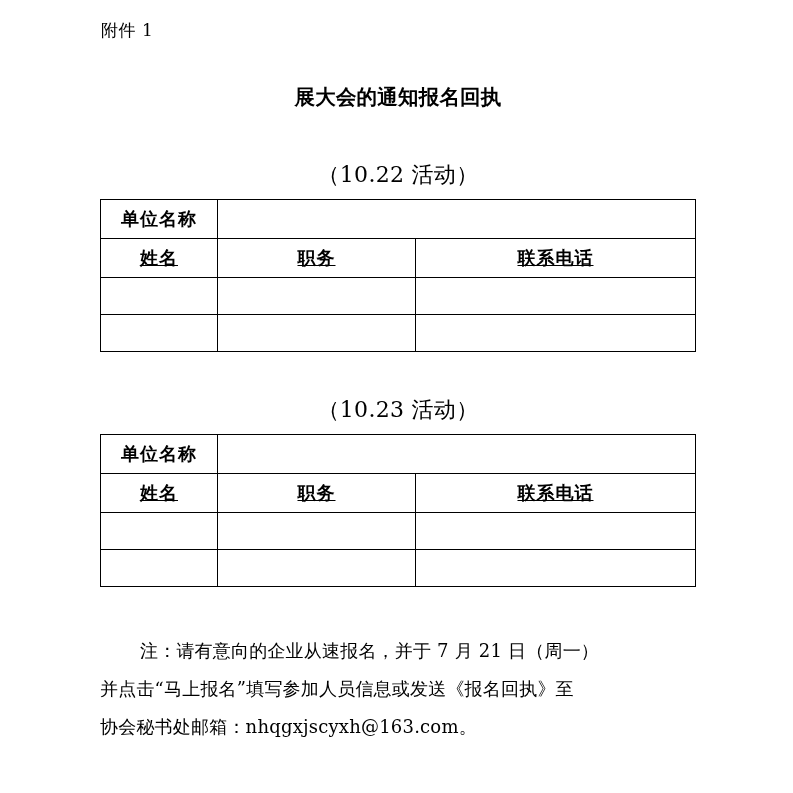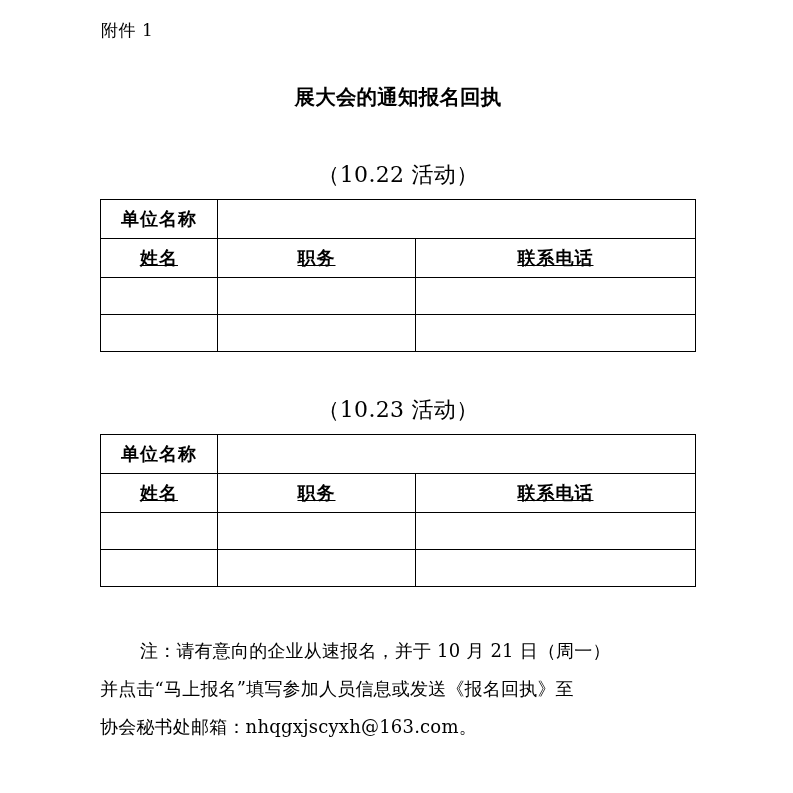--- a/index.html
+++ b/index.html
@@ -182,18 +182,18 @@
       </tr>
       <tr class="row-entry">
         <td class="blank"></td>
         <td class="blank"></td>
         <td class="blank"></td>
       </tr>
     </tbody>
   </table>
 
   <div class="note-block">
-    <span class="nl first">注：请有意向的企业从速报名，并于 10 月 21 日（周一）</span>
+    <span class="nl first">注：请有意向的企业从速报名，并于 7 月 21 日（周一）</span>
     <span class="nl">并点击“马上报名”填写参加人员信息或发送《报名回执》至</span>
     <span class="nl">协会秘书处邮箱：nhqgxjscyxh@163.com。</span>
   </div>
 
 </div>
 
 </body></html>

